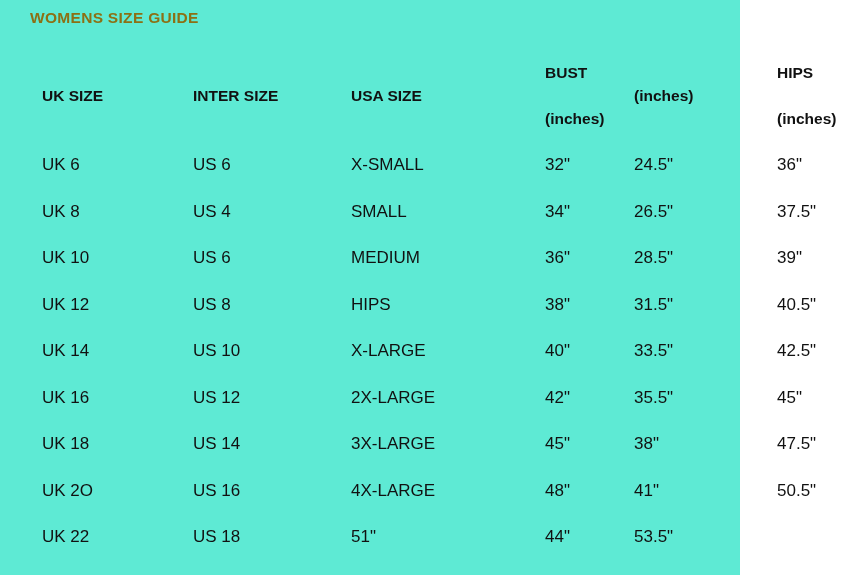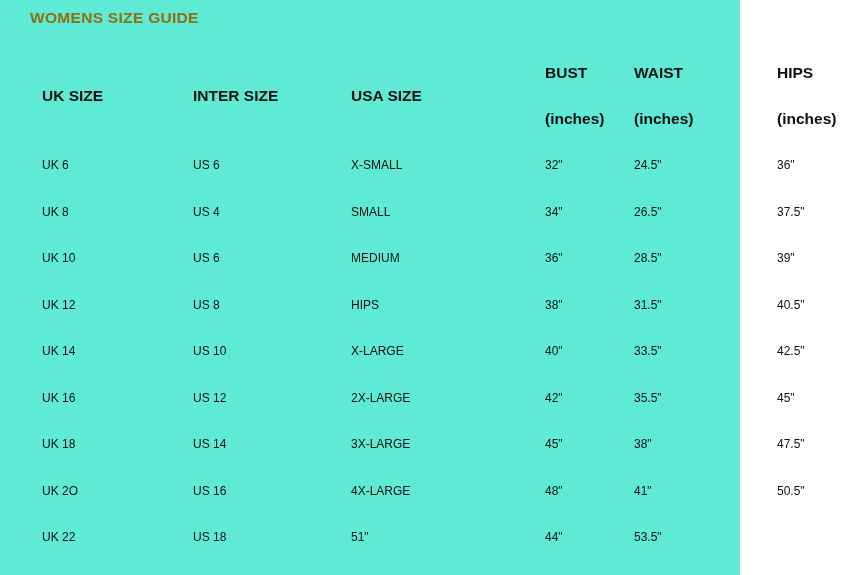--- a/index.html
+++ b/index.html
@@ -46,21 +46,21 @@
   .th .line {
     line-height: 46px;
     white-space: nowrap;
   }
   .trow {
     height: 46.5px;
   }
   .td {
     display: flex;
     align-items: center;
-    font-size: 12px;
+    font-size: 17px;
     font-weight: 400;
     white-space: nowrap;
     color: #111111;
   }
 </style>
 </head>
 <body>
 
 <div class="page">
   <h1 class="title">WOMENS SIZE GUIDE</h1>
@@ -74,21 +74,20 @@
           <div class="line">INTER SIZE</div>
         </div>
         <div class="th">
           <div class="line">USA SIZE</div>
         </div>
         <div class="th">
           <div class="line">BUST</div>
           <div class="line">(inches)</div>
         </div>
         <div class="th">
-          <div class="line">WAIST</div>
           <div class="line">(inches)</div>
         </div>
         <div class="th">
           <div class="line">HIPS</div>
           <div class="line">(inches)</div>
         </div>
       </div>
     <div class="tbody" id="tbody">
         <div class="trow">
           <div class="td">UK 6</div>

